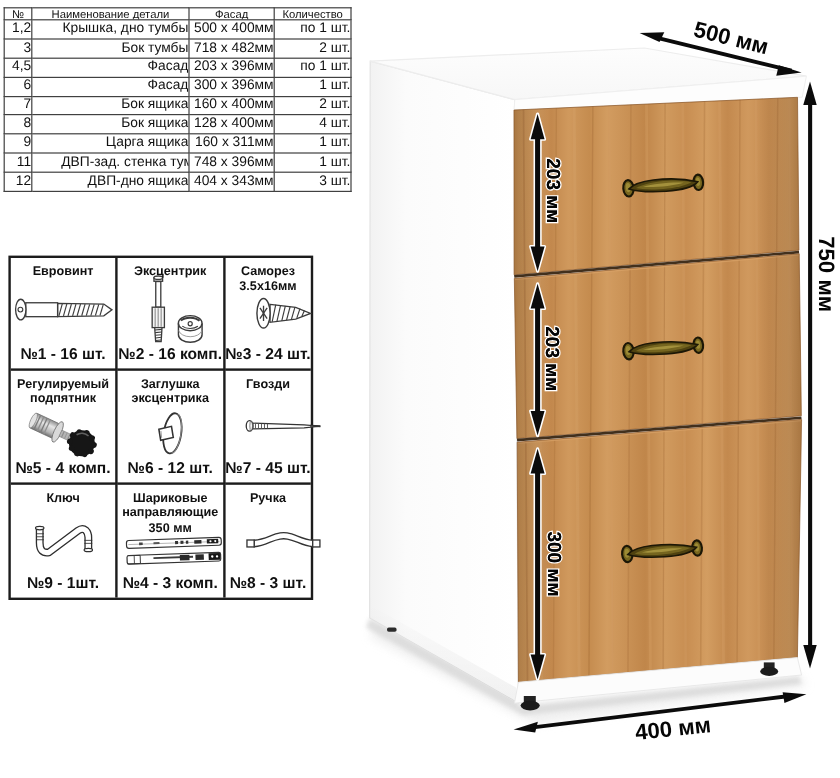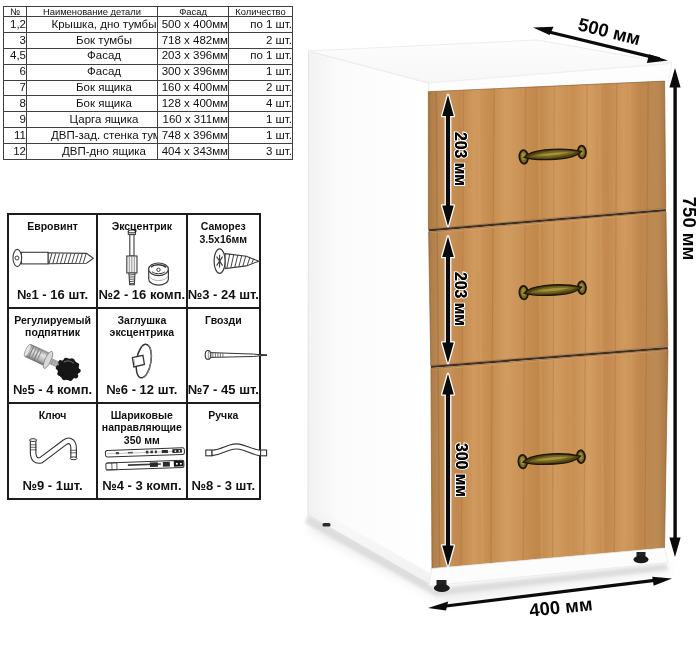--- a/index.html
+++ b/index.html
@@ -3,21 +3,21 @@
 <meta charset="utf-8">
 <style>
   html,body{margin:0;padding:0;}
   body{width:700px;height:648px;font-family:"Liberation Sans",sans-serif;background:#fff;}
   .page{position:relative;width:700px;height:648px;background:#fff;overflow:hidden;}
   
   table.parts{position:absolute;left:3px;top:6px;width:289px;border-collapse:collapse;table-layout:fixed;font-size:11.5px;color:#111;}
   table.parts td,table.parts th{border:1px solid #404040;padding:0;margin:0;line-height:1;overflow:hidden;white-space:nowrap;}
   table.parts th{font-weight:normal;font-size:9.4px;height:8px;line-height:9px;text-align:center;}
   table.parts td{height:14.9px;text-align:right;}
-  table.parts td.nm{text-align:center;padding-left:24px;}
+  table.parts td.nm{text-align:right;padding-left:24px;}
   
   .hw{position:absolute;left:7px;top:213px;width:254px;height:287px;border:2px solid #1c1c1c;box-sizing:border-box;display:grid;grid-template-columns:89.1px 89.5px 1fr;grid-template-rows:93.9px 94.8px 1fr;}
   .hw .cell{border-right:2px solid #1c1c1c;border-bottom:2px solid #1c1c1c;position:relative;text-align:center;color:#101010;}
   .hw .cell.lastc{border-right:none;}
   .hw .cell.lastr{border-bottom:none;}
   .hw .t{font-weight:bold;font-size:10.5px;line-height:12.5px;margin-top:5px;position:relative;z-index:2;}
   .hw .c{position:absolute;bottom:5px;left:0;right:0;font-weight:bold;font-size:13px;z-index:2;}
   .hw svg.ic{position:absolute;left:0;top:0;z-index:1;}
 </style>
 </head>

